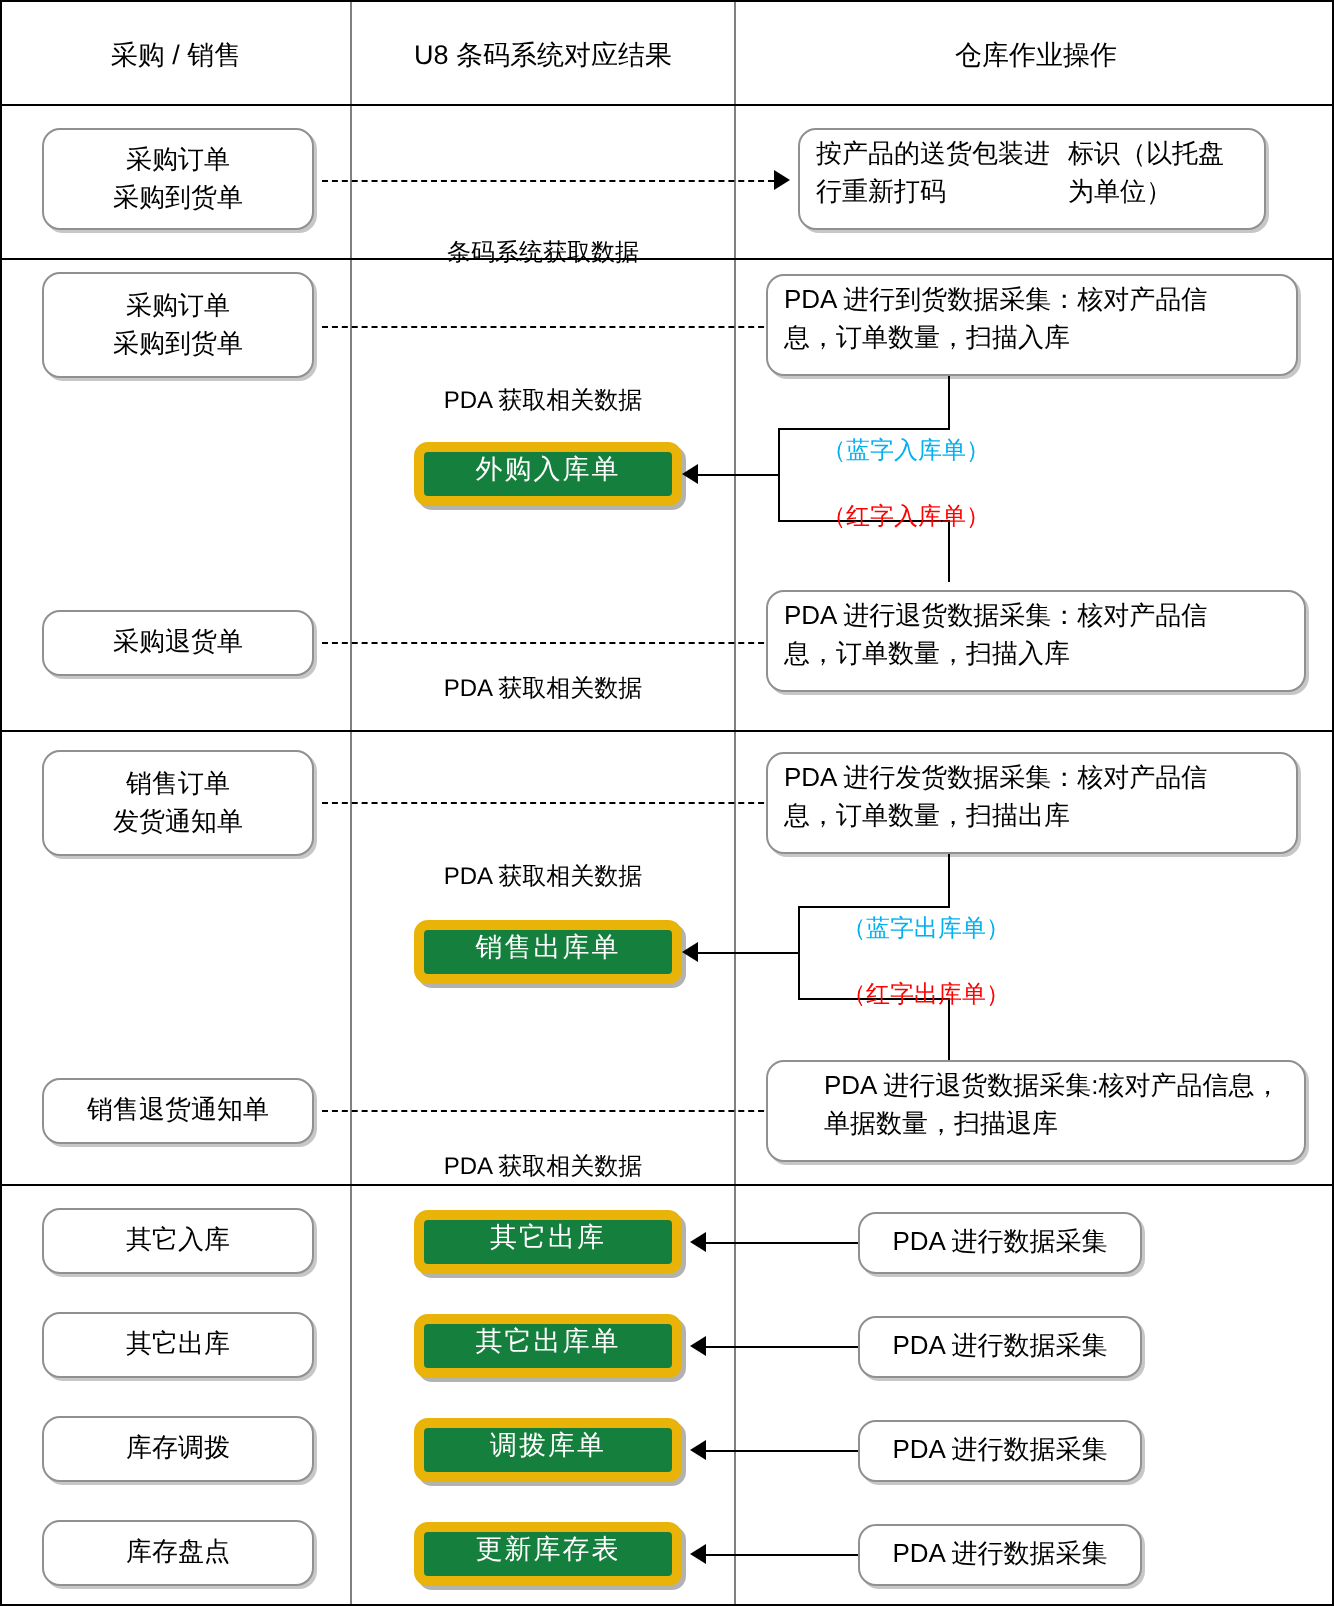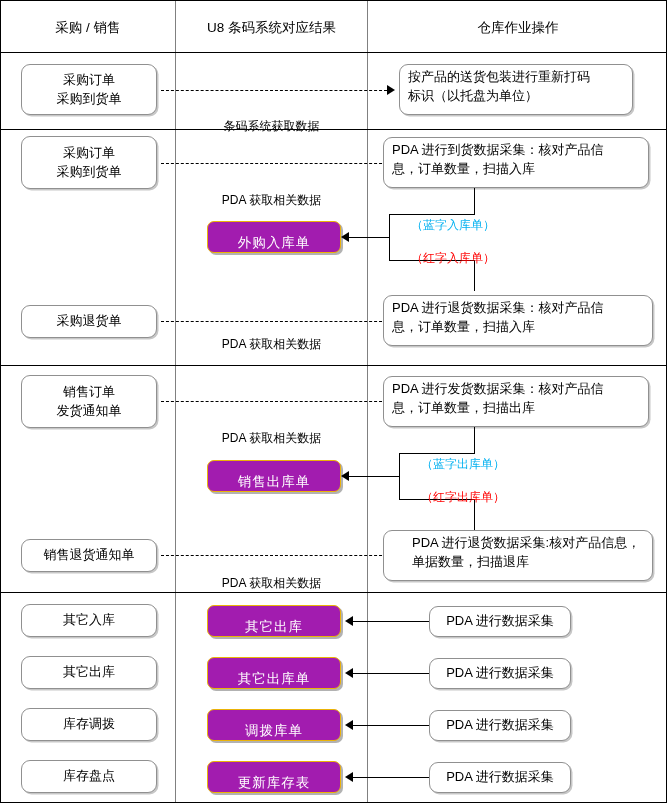--- a/index.html
+++ b/index.html
@@ -59,26 +59,26 @@
   }
   .node.left-txt {
     justify-content: flex-start;
     text-align: left;
     padding: 3px 8px;
   }
   
   .gnode {
     position: absolute;
     box-sizing: border-box;
-    border: 1px solid #eab308;
+    border: 5px solid #eab308;
     border-radius: 7px;
-    background: #a21caf;
+    background: #15803d;
     box-shadow: 2px 2px 0 rgba(0,0,0,0.30);
     display: flex;
-    align-items: flex-end;
+    align-items: flex-start;
     justify-content: center;
     font-size: 13.5px;
     color: #ffffff;
     letter-spacing: 1px;
   }
   
   .midlabel {
     position: absolute;
     font-size: 12px;
     color: #000;
@@ -153,21 +153,21 @@
     <div>采购到货单</div>
   </div>
 
   <div class="midlabel" style="left:175px; top:69px; width:191px;">
     <span>条码系统获取数据</span>
   </div>
 
   <div class="dashline" style="left:160px; top:89px; width:226px;"></div>
   <div class="arrowR" style="left:386px; top:84px;"></div>
 
-  <div class="node left-txt" style="left:398px; top:63px; width:234px; height:51px; flex-direction:column; align-items:flex-start;">
+  <div class="node left-txt" style="left:398px; top:63px; width:234px; height:51px; flex-direction:row; align-items:flex-start;">
     <div>按产品的送货包装进行重新打码</div>
     <div>标识（以托盘为单位）</div>
   </div>
 
   <div class="node" style="left:20px; top:135px; width:136px; height:53px; flex-direction:column;">
     <div>采购订单</div>
     <div>采购到货单</div>
   </div>
 
   <div class="midlabel" style="left:175px; top:143px; width:191px;">

